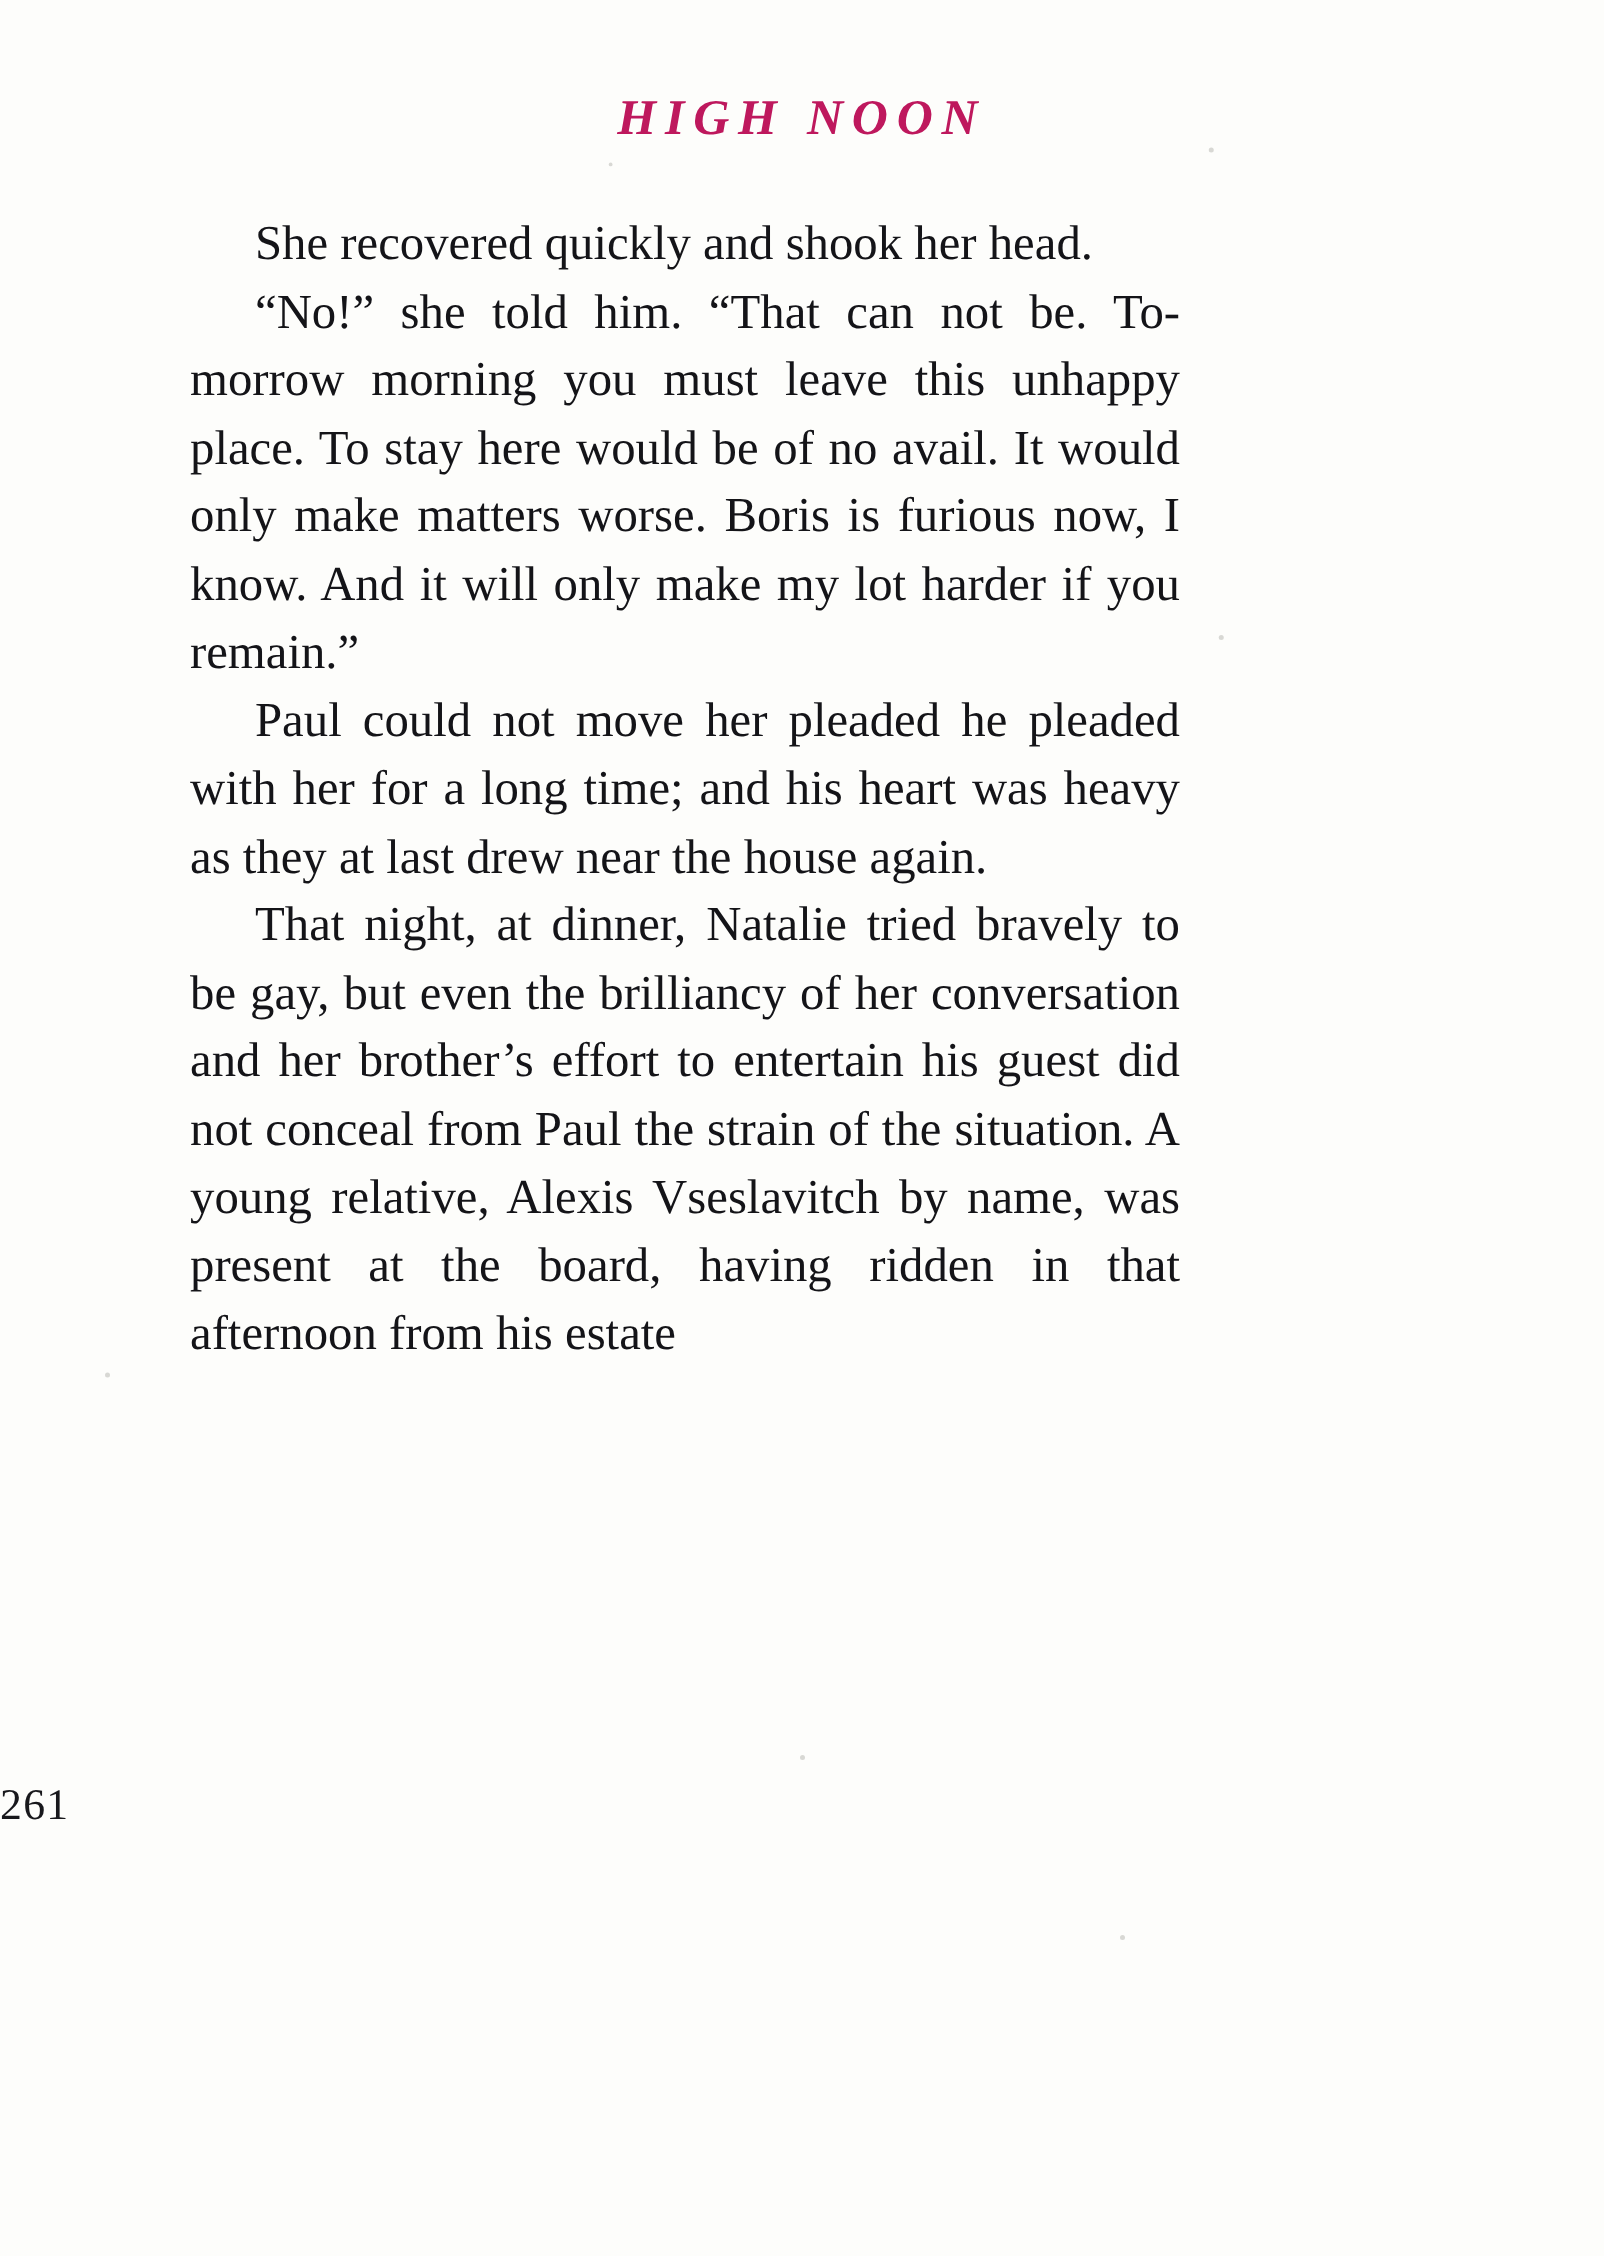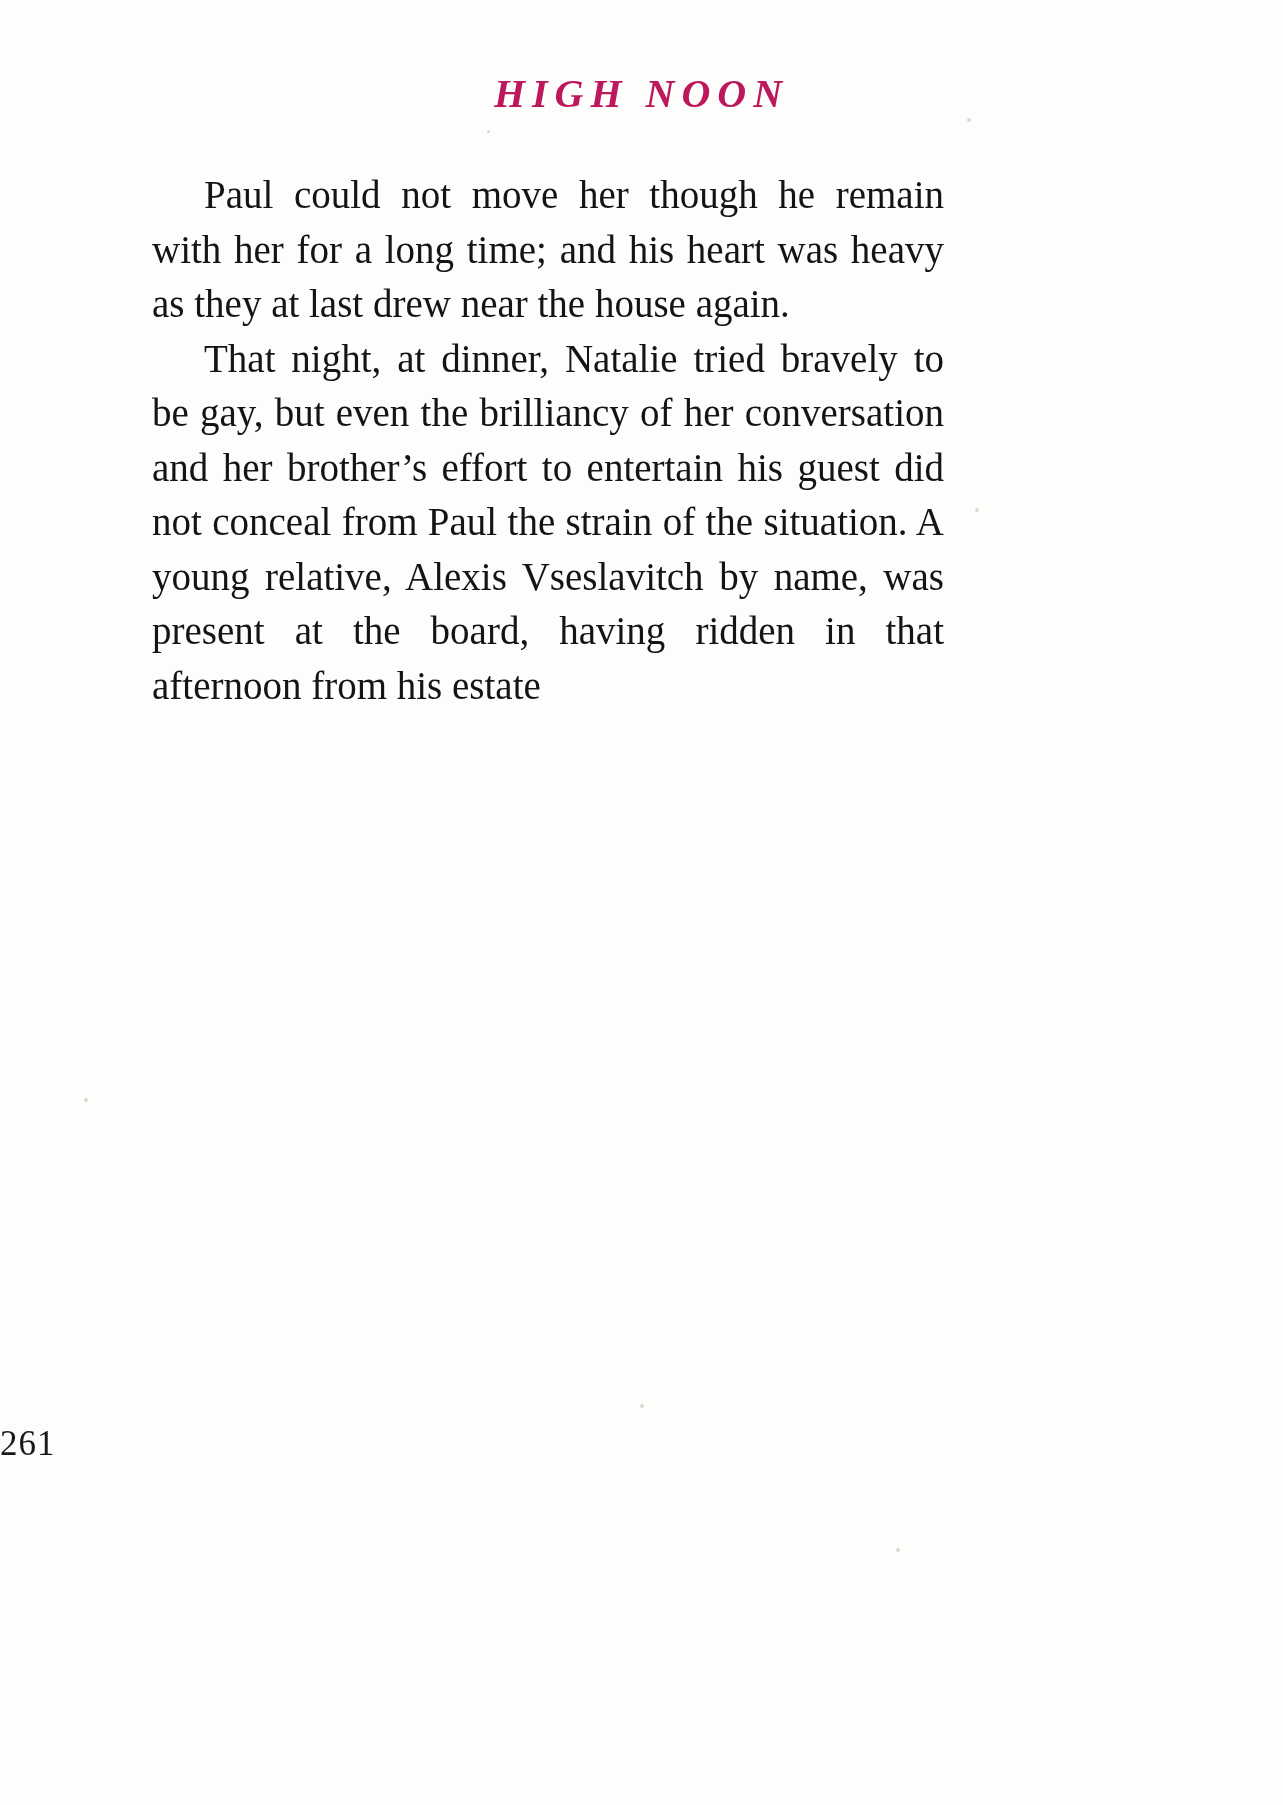--- a/index.html
+++ b/index.html
@@ -63,21 +63,23 @@
   }
 </style>
 </head>
 <body>
 
 <div class="page">
 
   <div class="running-head">HIGH NOON</div>
 
   <div class="body-text">
-    <p>Paul could not move her though he remain with her for a long time; and his heart was heavy as they at last drew near the house again.</p>
+    <p>She recovered quickly and shook her head.</p>
+    <p>“No!” she told him.  “That can not be. To-morrow morning you must leave this unhappy place.  To stay here would be of no avail.  It would only make matters worse.  Boris is furious now, I know. And it will only make my lot harder if you remain.”</p>
+    <p>Paul could not move her pleaded he pleaded with her for a long time; and his heart was heavy as they at last drew near the house again.</p>
     <p>That night, at dinner, Natalie tried bravely to be gay, but even the brilliancy of her conversation and her brother’s effort to entertain his guest did not conceal from Paul the strain of the situation.  A young relative, Alexis Vseslavitch by name, was present at the board, having ridden in that afternoon from his estate</p>
   </div>
 
   <div class="folio">261</div>
 
   <span class="speck" style="left:967px; top:118px; width:4px; height:4px;"></span>
   <span class="speck" style="left:975px; top:508px; width:4px; height:4px;"></span>
   <span class="speck" style="left:84px;  top:1098px; width:4px; height:4px;"></span>
   <span class="speck" style="left:640px; top:1404px; width:4px; height:4px;"></span>
   <span class="speck" style="left:896px; top:1548px; width:4px; height:4px;"></span>

